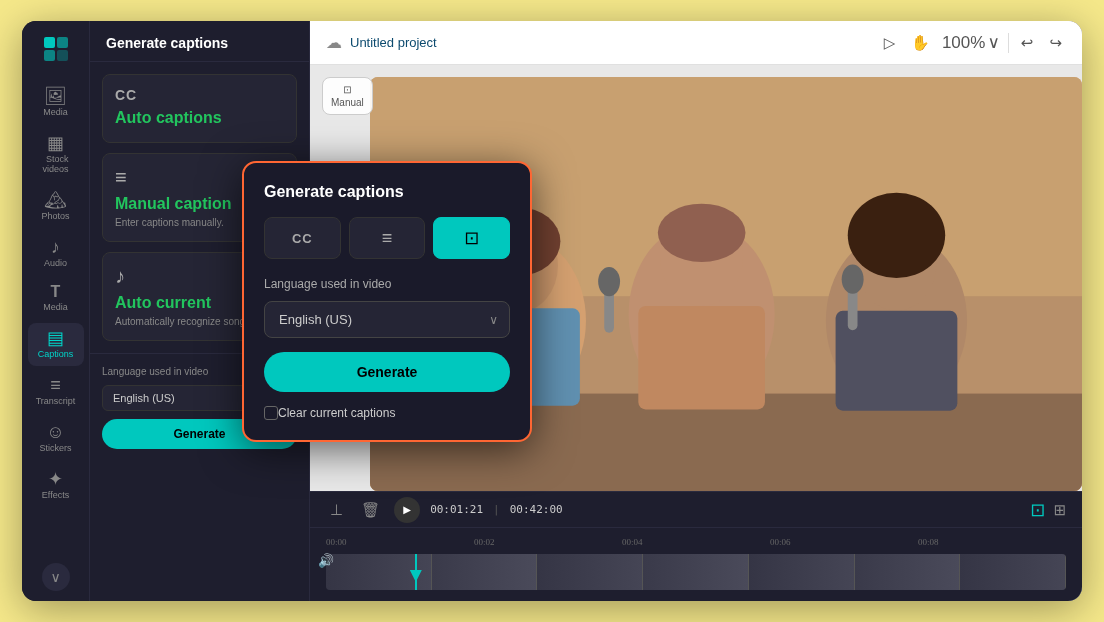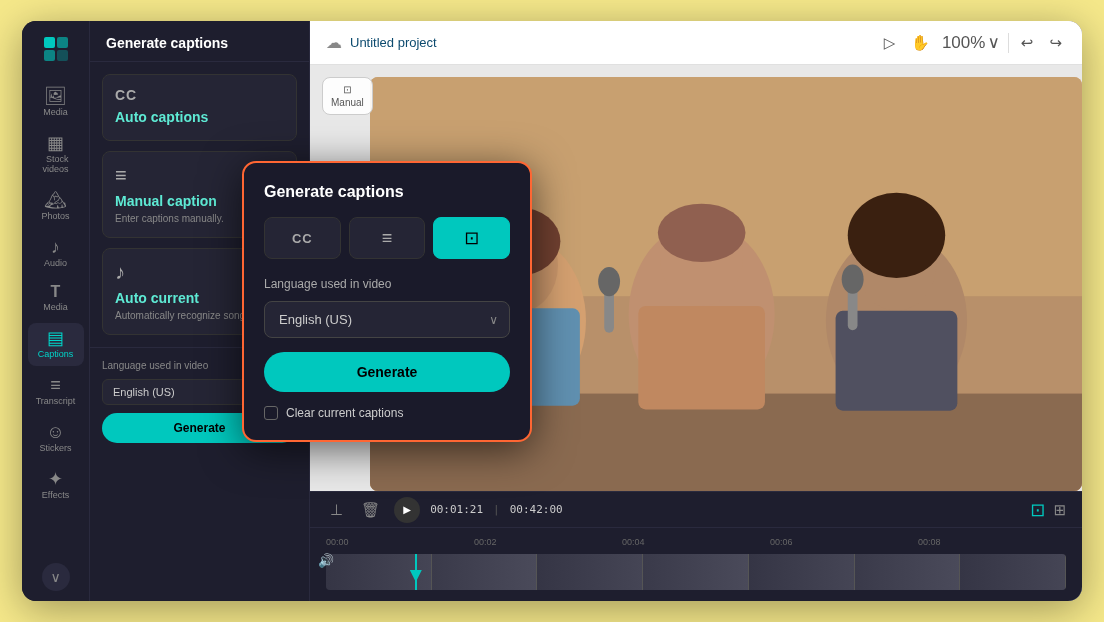--- a/index.html
+++ b/index.html
@@ -128,23 +128,23 @@
       border: 1px solid #333;
     }
 
     .caption-card .card-icon {
       font-size: 20px;
       color: #aaa;
       margin-bottom: 6px;
     }
 
     .caption-card .card-title {
-      font-size: 14px;
+      font-size: 16px;
       font-weight: 600;
-      color: #5eead4;
+      color: #22c55e;
       margin-bottom: 3px;
     }
 
     .caption-card .card-desc {
       font-size: 10px;
       color: #888;
       line-height: 1.3;
     }
 
     .panel-footer {
@@ -359,20 +359,21 @@
       color: #888;
       font-size: 15px;
       cursor: pointer;
     }
 
     .timeline-track-area {
       flex: 1;
       padding: 6px 16px;
       position: relative;
       overflow: hidden;
+      font-family: Liberation Serif, serif;
     }
 
     .timeline-ruler {
       height: 16px;
       display: flex;
       align-items: center;
       gap: 0;
       position: relative;
       margin-bottom: 4px;
     }
@@ -539,21 +540,20 @@
       font-size: 14px;
       font-weight: 700;
       color: #000;
       cursor: pointer;
       margin-bottom: 14px;
     }
 
     .modal-checkbox-row {
       display: flex;
       align-items: center;
-      gap: 8px;
     }
 
     .modal-checkbox {
       width: 14px;
       height: 14px;
       border: 1.5px solid #666;
       border-radius: 3px;
       background: transparent;
       flex-shrink: 0;
     }

